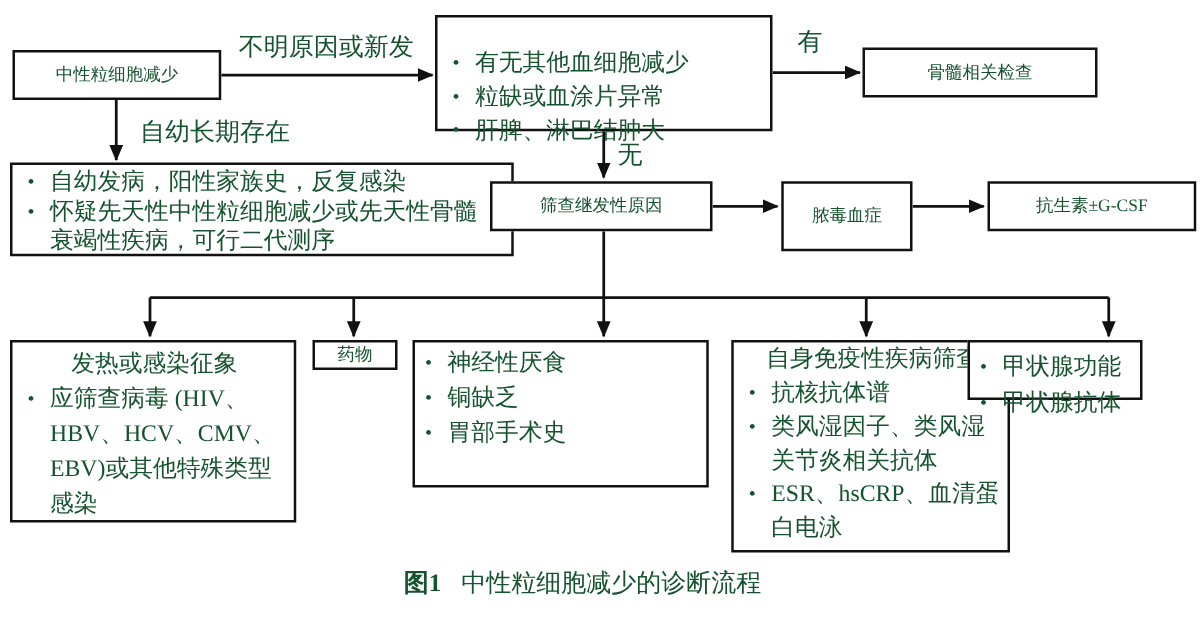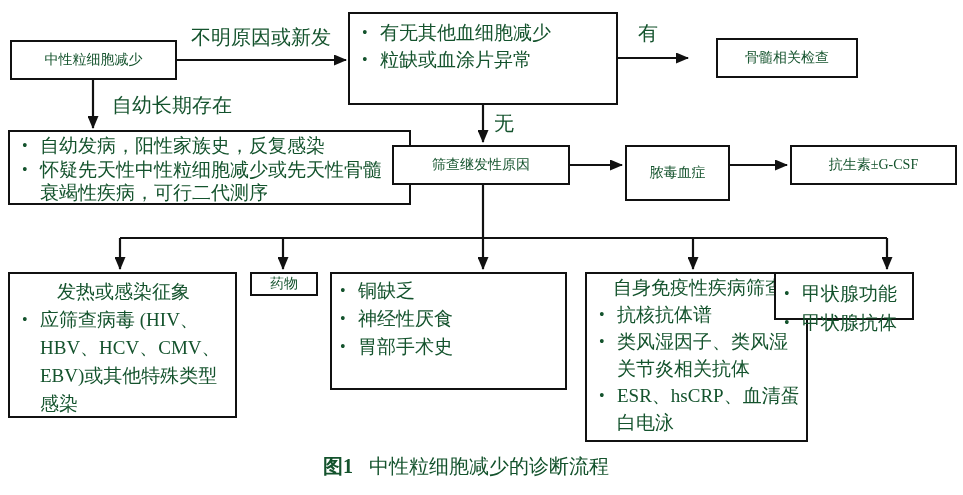--- a/index.html
+++ b/index.html
@@ -14,21 +14,21 @@
     position:absolute;border:2px solid #111;background:#fff;
     box-sizing:border-box;z-index:1;
   }
   .box.center{display:flex;align-items:center;justify-content:center;
     font-size:14px;white-space:nowrap;}
   .listbox{font-size:19px;}
   .li{position:relative;padding-left:22px;line-height:28px;}
   .li::before{content:"•";position:absolute;left:4px;font-size:16px;}
   .boxtitle{line-height:28px;text-align:center;}
   
-  .box-b{left:348px;top:12px;width:270px;height:93px;padding:5px 6px 5px 8px;}
+  .box-b{left:348px;top:12px;width:270px;height:93px;padding:23px 6px 5px 8px;}
   .box-b .li{line-height:27px;}
   .box-d{left:8px;top:130px;width:403px;height:75px;padding:2px 26px 2px 8px;}
   .box-d .li{line-height:23.5px;}
   .box-h{left:8px;top:272px;width:229px;height:146px;padding:4px 6px 4px 8px;}
   .box-h .boxtitle,.box-h .li{line-height:28px;}
   .box-j{left:330px;top:272px;width:237px;height:118px;padding:3px 2px 3px 6px;}
   .box-j .li{padding-left:20px;line-height:28px;}
   .box-j .li::before{left:2px;}
   .box-k{left:585px;top:272px;width:223px;height:170px;padding:0 4px 4px 8px;}
   .box-k .boxtitle,.box-k .li{line-height:27px;}
@@ -77,45 +77,46 @@
   <div class="edge-label" style="left:191px;top:24px;">不明原因或新发</div>
   <div class="edge-label" style="left:638px;top:20px;">有</div>
   <div class="edge-label" style="left:112px;top:92px;">自幼长期存在</div>
   <div class="edge-label" style="left:494px;top:110px;">无</div>
 
   <div class="box center" style="left:10px;top:40px;width:167px;height:40px;">中性粒细胞减少</div>
 
   <div class="box listbox box-b">
     <div class="li"><span>有无其他血细胞减少</span></div>
     <div class="li"><span>粒缺或血涂片异常</span></div>
+    <div class="li"><span>肝脾、淋巴结肿大</span></div>
   </div>
 
-  <div class="box center" style="left:716px;top:38px;width:142px;height:40px;">骨髓相关检查</div>
+  <div class="box center" style="left:690px;top:38px;width:188px;height:40px;">骨髓相关检查</div>
 
   <div class="box listbox box-d">
     <div class="li"><span>自幼发病，阳性家族史，反复感染</span></div>
     <div class="li"><span>怀疑先天性中性粒细胞减少或先天性骨髓衰竭性疾病，可行二代测序</span></div>
   </div>
 
   <div class="box center" style="left:392px;top:145px;width:178px;height:40px;">筛查继发性原因</div>
 
   <div class="box center" style="left:625px;top:145px;width:105px;height:56px;">脓毒血症</div>
 
   <div class="box center" style="left:790px;top:145px;width:167px;height:40px;">抗生素±G-CSF</div>
 
   <div class="box listbox box-h">
     <div class="boxtitle">发热或感染征象</div>
     <div class="li"><span>应筛查病毒 (HIV、HBV、HCV、CMV、EBV)或其他特殊类型感染</span></div>
   </div>
 
   <div class="box center" style="left:250px;top:272px;width:68px;height:24px;">药物</div>
 
   <div class="box listbox box-j">
+    <div class="li"><span>神经性厌食</span></div>
     <div class="li"><span>铜缺乏</span></div>
-    <div class="li"><span>神经性厌食</span></div>
     <div class="li"><span>胃部手术史</span></div>
   </div>
 
   <div class="box listbox box-k">
     <div class="boxtitle">自身免疫性疾病筛查</div>
     <div class="li"><span>抗核抗体谱</span></div>
     <div class="li"><span>类风湿因子、类风湿关节炎相关抗体</span></div>
     <div class="li"><span>ESR、hsCRP、血清蛋白电泳</span></div>
   </div>
 

